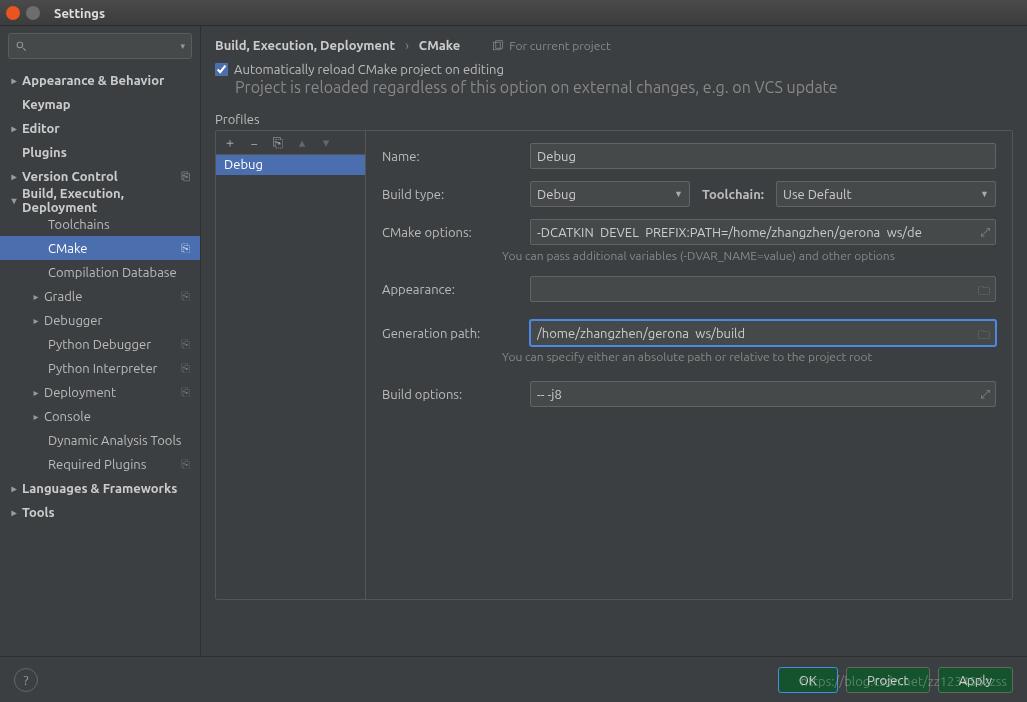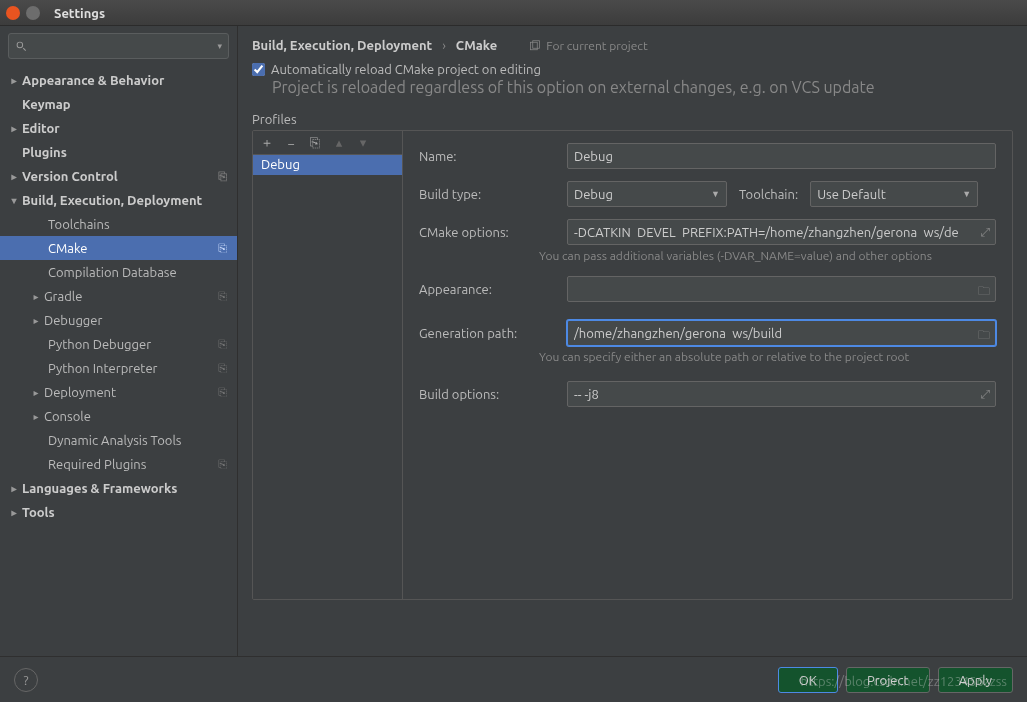--- a/index.html
+++ b/index.html
@@ -54,23 +54,23 @@
 .form { flex: 1; padding: 12px 16px; }
 .form-row { display: flex; align-items: center; margin-bottom: 12px; gap: 28px; }
 .form-row .lbl { width: 120px; color: #bbbbbb; }
 .form-row .field { flex: 1; }
 .hint { color: #888; font-size: 12px; margin: -8px 0 14px 120px; }
 input.text, .ddw, .env-field, .bopt-field { width: 100%; height: 26px; background: #45494a; border: 1px solid #646464; color: #cccccc; padding: 0 6px; font-size: 13px; border-radius: 2px; }
 input.text.focused { border: 1px solid #4d89e4; box-shadow: 0 0 0 1px #4d89e4; }
 .dd-row { display: flex; gap: 12px; align-items: center; }
 .ddw { display: flex; align-items: center; justify-content: space-between; cursor: pointer; }
 .ddw.small { width: 160px; flex: none; }
-.ddw.big { width: 168px; flex: none; }
+.ddw.big { width: 220px; flex: none; }
 .ddw .caret { font-size: 9px; color: #aaa; }
-.tc-label { color: #bbbbbb; }
+.tc-label { color: #bbbbbb; font-weight: bold; }
 .field-wrap { position: relative; flex: 1; }
 .field-icon { position: absolute; right: 6px; top: 6px; color: #888; font-size: 12px; }
 .env-field { display: flex; align-items: center; cursor: text; }
 .bopt-field { display: flex; align-items: center; }
 
 
 .footer { position: absolute; bottom: 0; left: 0; right: 0; height: 46px; border-top: 1px solid #2f2f2f; display: flex; align-items: center; padding: 0 14px; background: #3c3f41; }
 .help-btn { width: 24px; height: 24px; border-radius: 50%; border: 1px solid #666; color: #999; display: flex; align-items: center; justify-content: center; cursor: pointer; }
 .footer-spacer { flex: 1; }
 .btn { height: 26px; padding: 0 20px; margin-left: 8px; background: #14532d; border: 1px solid #666; border-radius: 3px; color: #ccc; cursor: pointer; display: inline-flex; align-items: center; }

